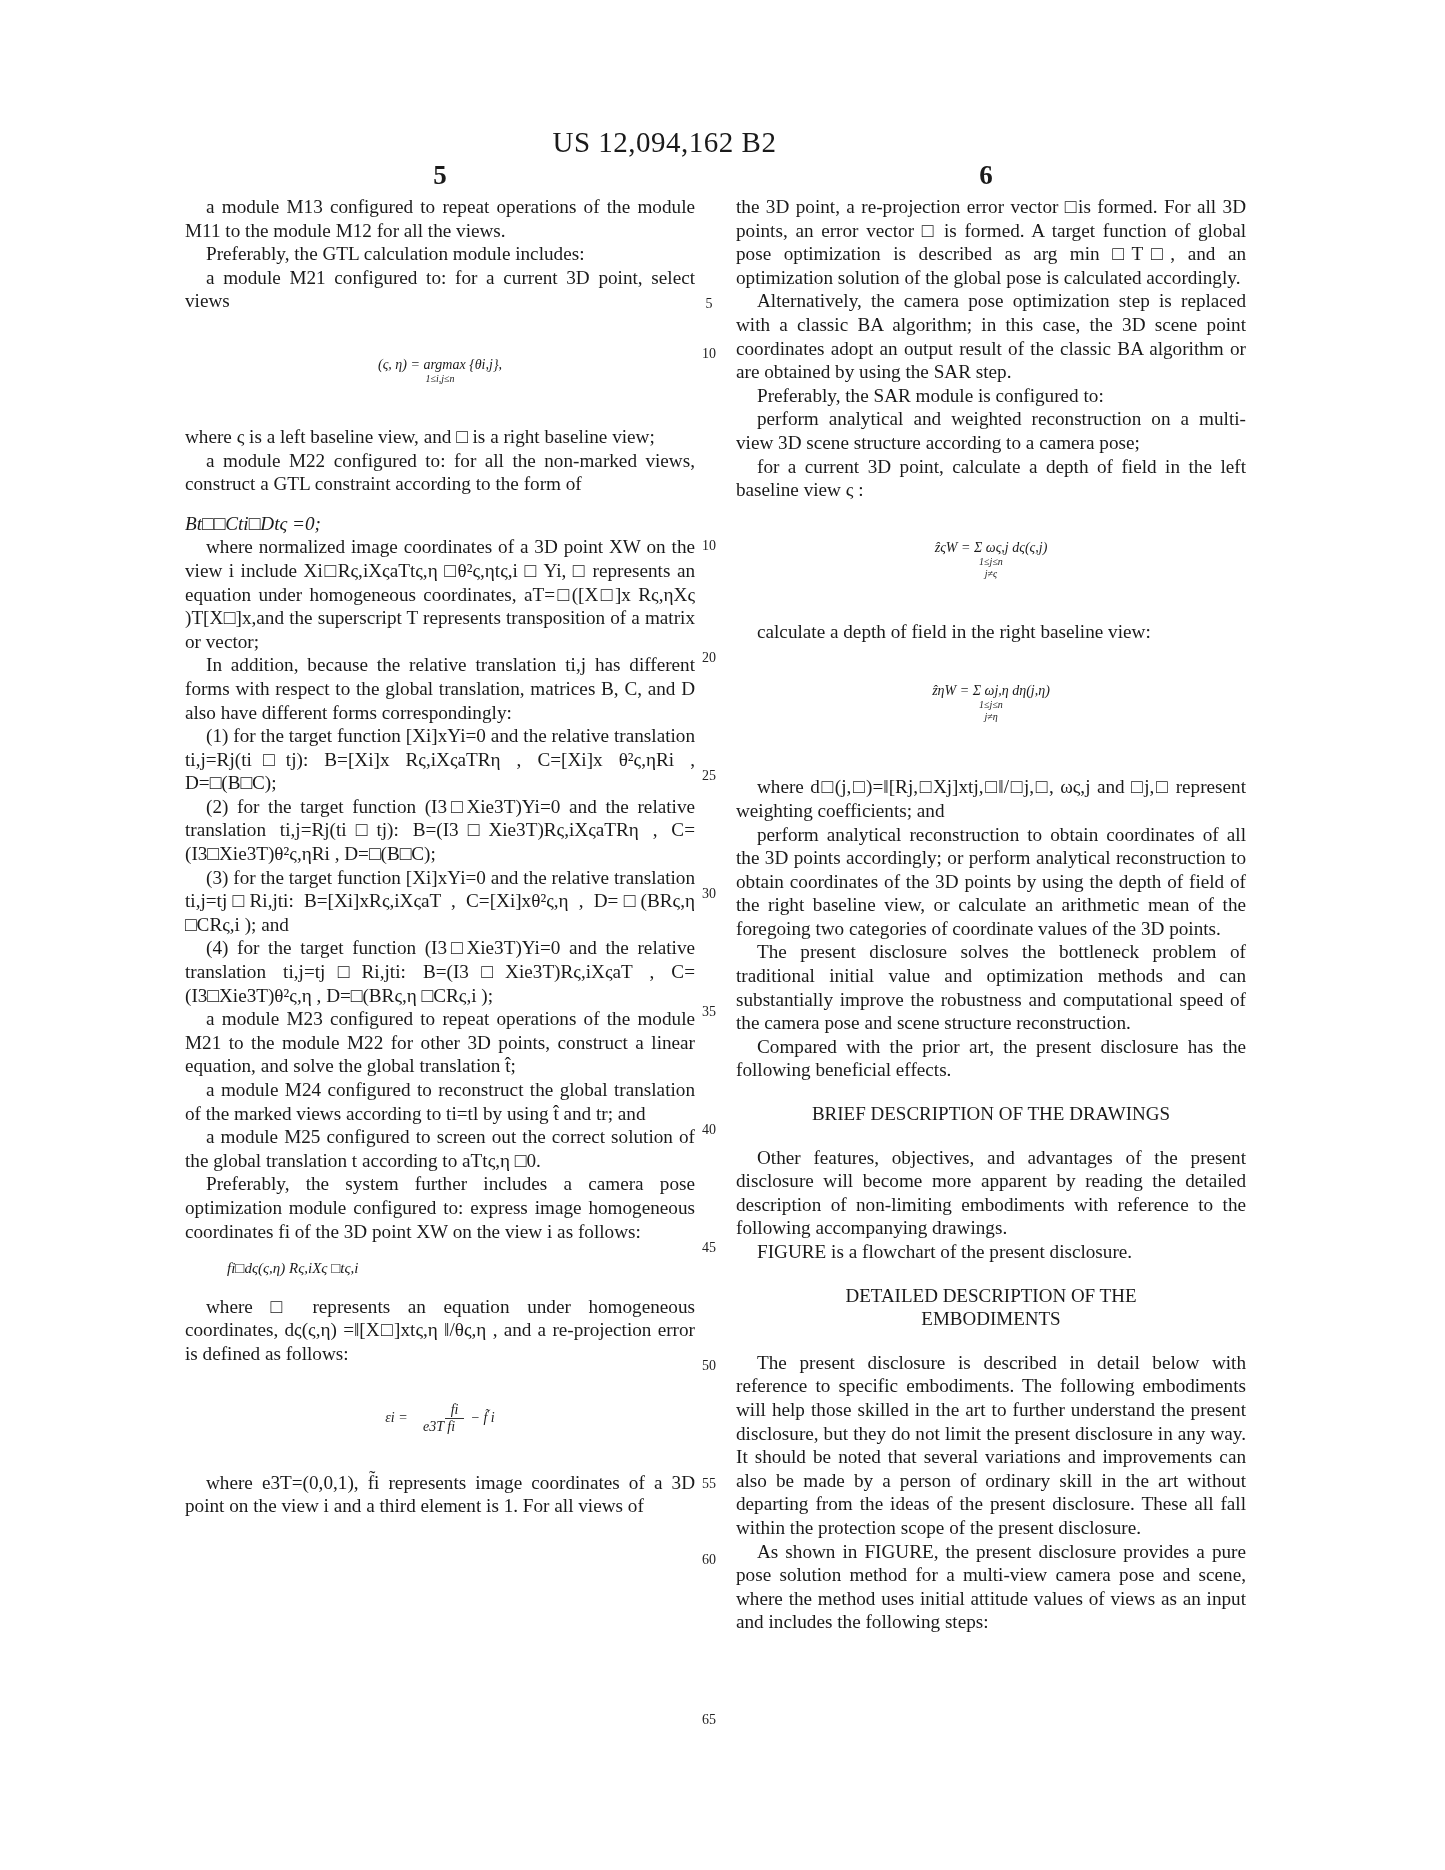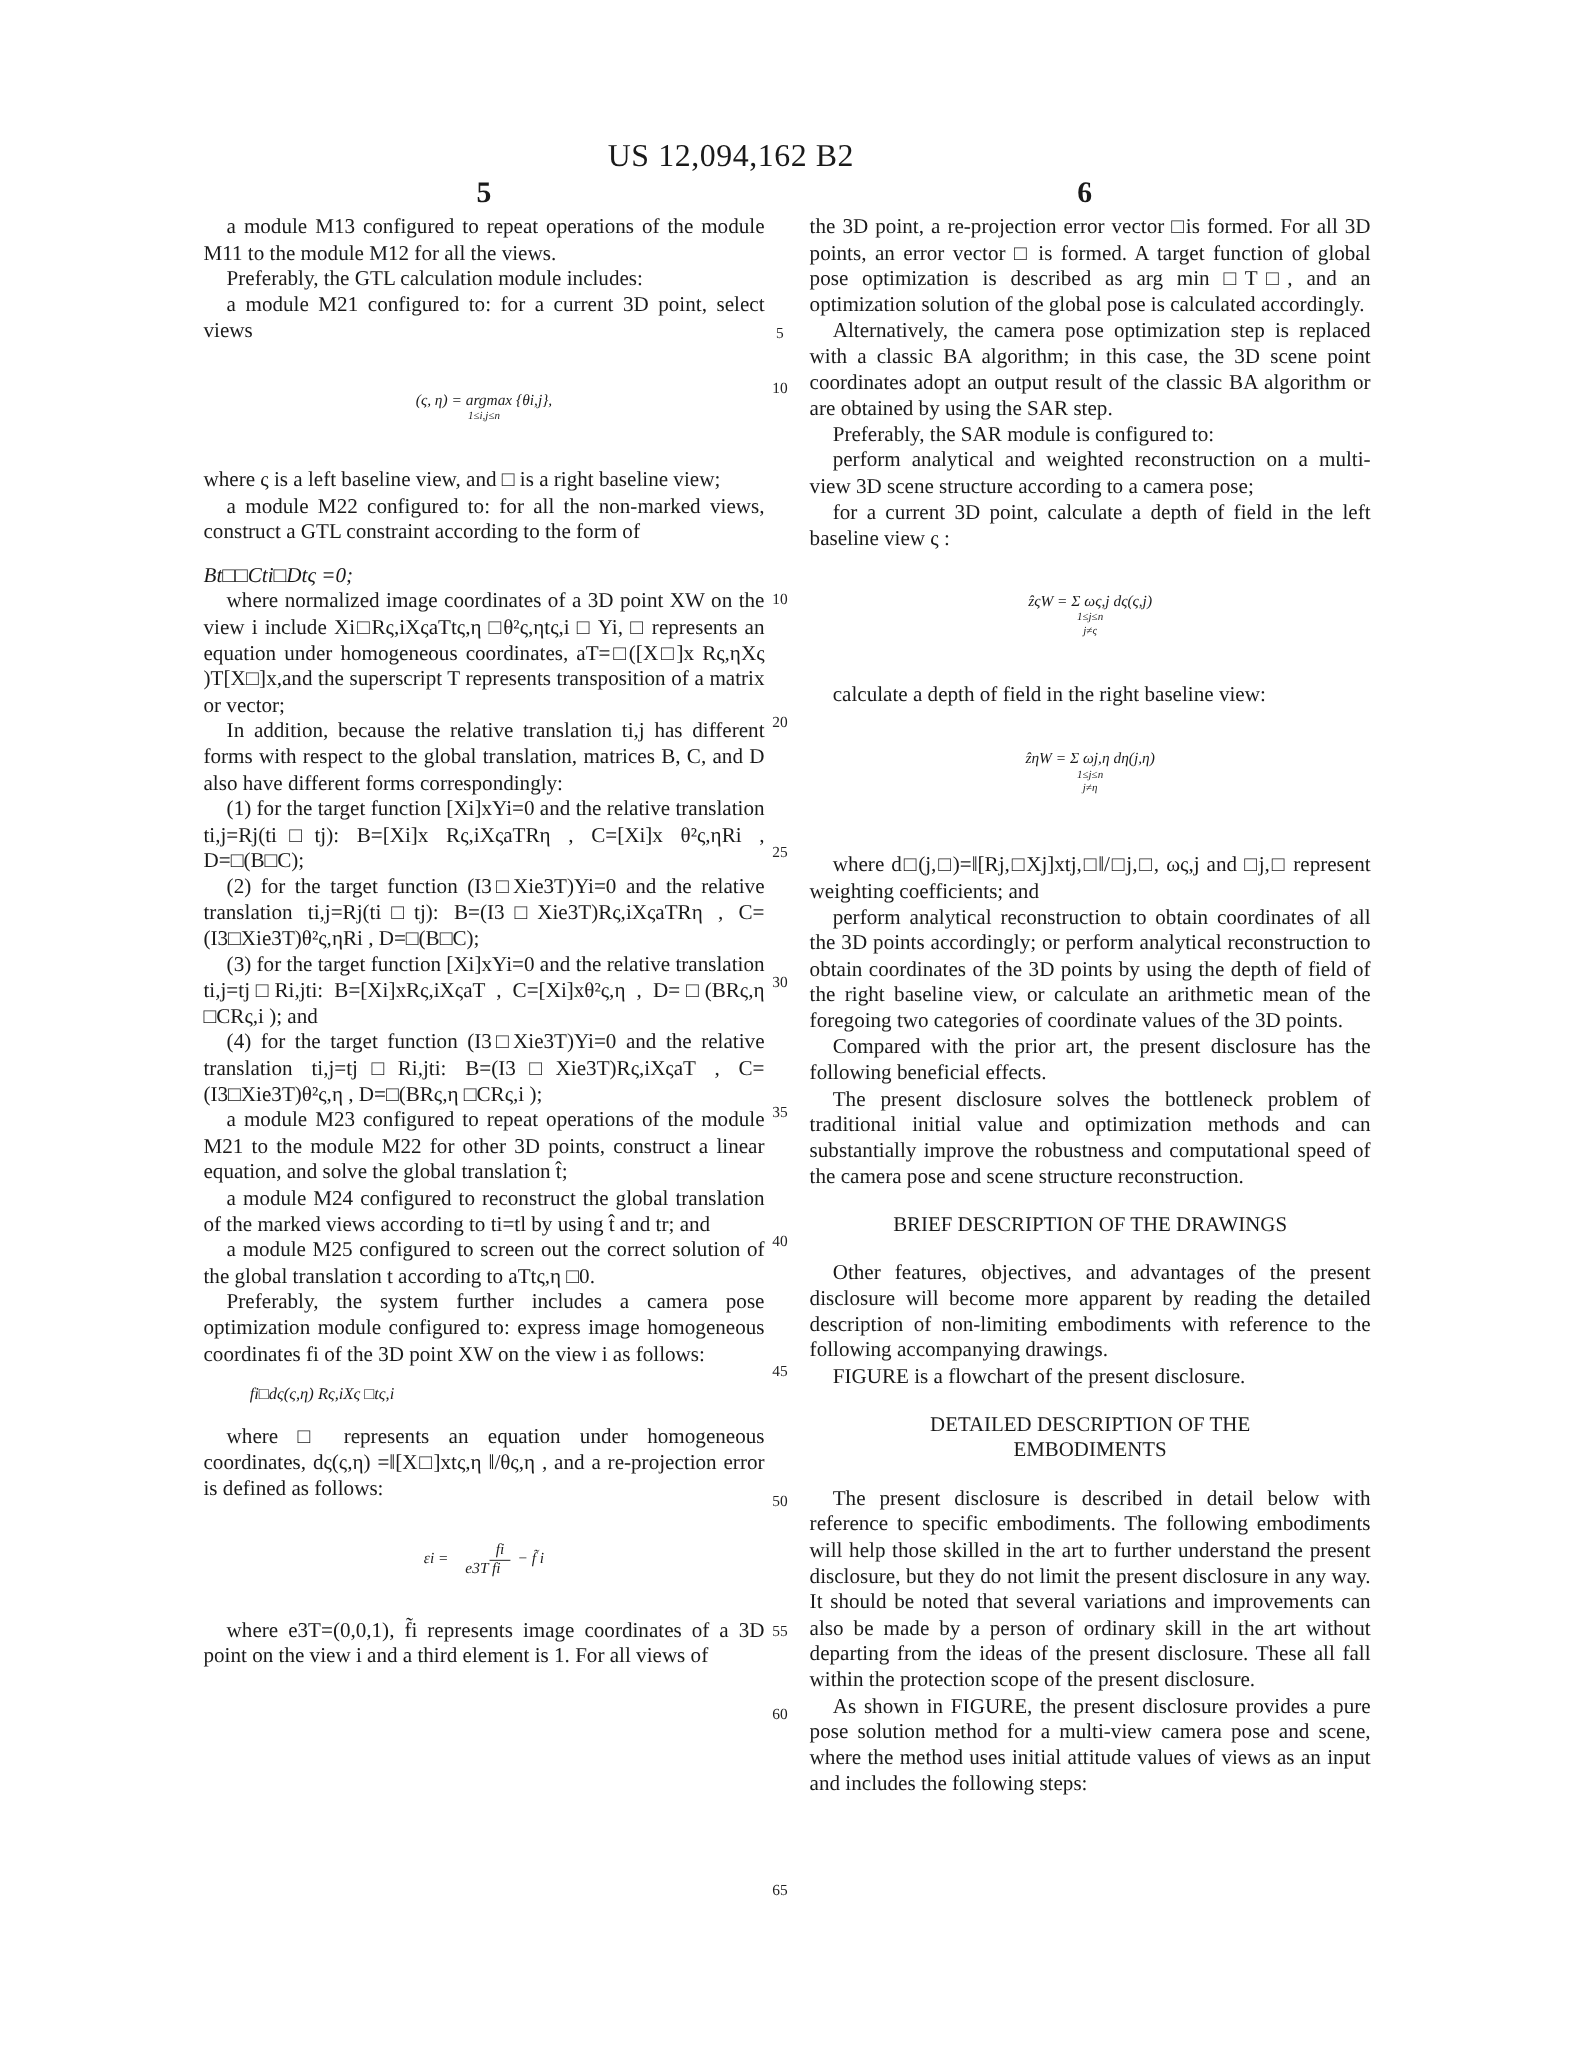--- a/index.html
+++ b/index.html
@@ -105,22 +105,22 @@
     <span class="sub">j≠ς</span>
   </div>
   <p class="indent">calculate a depth of field in the right baseline view:</p>
   <div class="eq ital" style="margin:40px 0 52px 0;">
     <span>ẑηW = Σ ωj,η dη(j,η)</span>
     <span class="sub">1≤j≤n</span>
     <span class="sub">j≠η</span>
   </div>
   <p class="indent">where d□(j,□)=‖[Rj,□Xj]xtj,□‖/□j,□, ως,j and □j,□ represent weighting coefficients; and</p>
   <p class="indent">perform analytical reconstruction to obtain coordinates of all the 3D points accordingly; or perform analytical reconstruction to obtain coordinates of the 3D points by using the depth of field of the right baseline view, or calculate an arithmetic mean of the foregoing two categories of coordinate values of the 3D points.</p>
+  <p class="indent">The present disclosure solves the bottleneck problem of traditional initial value and optimization methods and can substantially improve the robustness and computational speed of the camera pose and scene structure reconstruction.</p>
   <p class="indent">Compared with the prior art, the present disclosure has the following beneficial effects.</p>
-  <p class="indent">The present disclosure solves the bottleneck problem of traditional initial value and optimization methods and can substantially improve the robustness and computational speed of the camera pose and scene structure reconstruction.</p>
   <div class="heading" style="margin:20px 0 20px 0;">BRIEF DESCRIPTION OF THE DRAWINGS</div>
   <p class="indent">Other features, objectives, and advantages of the present disclosure will become more apparent by reading the detailed description of non-limiting embodiments with reference to the following accompanying drawings.</p>
   <p class="indent">FIGURE is a flowchart of the present disclosure.</p>
   <div style="margin:20px 0 20px 0;">
     <div class="heading">DETAILED DESCRIPTION OF THE</div>
     <div class="heading">EMBODIMENTS</div>
   </div>
   <p class="indent">The present disclosure is described in detail below with reference to specific embodiments. The following embodiments will help those skilled in the art to further understand the present disclosure, but they do not limit the present disclosure in any way. It should be noted that several variations and improvements can also be made by a person of ordinary skill in the art without departing from the ideas of the present disclosure. These all fall within the protection scope of the present disclosure.</p>
   <p class="indent">As shown in FIGURE, the present disclosure provides a pure pose solution method for a multi-view camera pose and scene, where the method uses initial attitude values of views as an input and includes the following steps:</p>
 </div>

